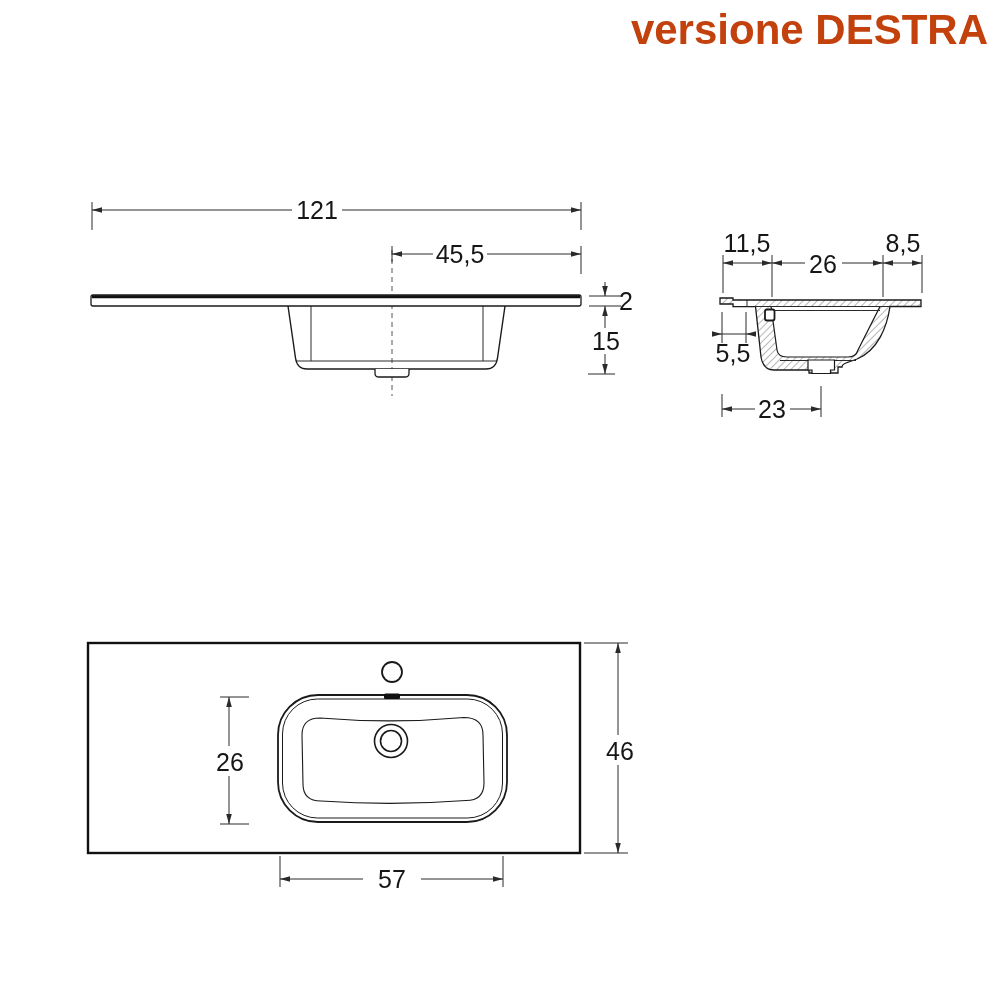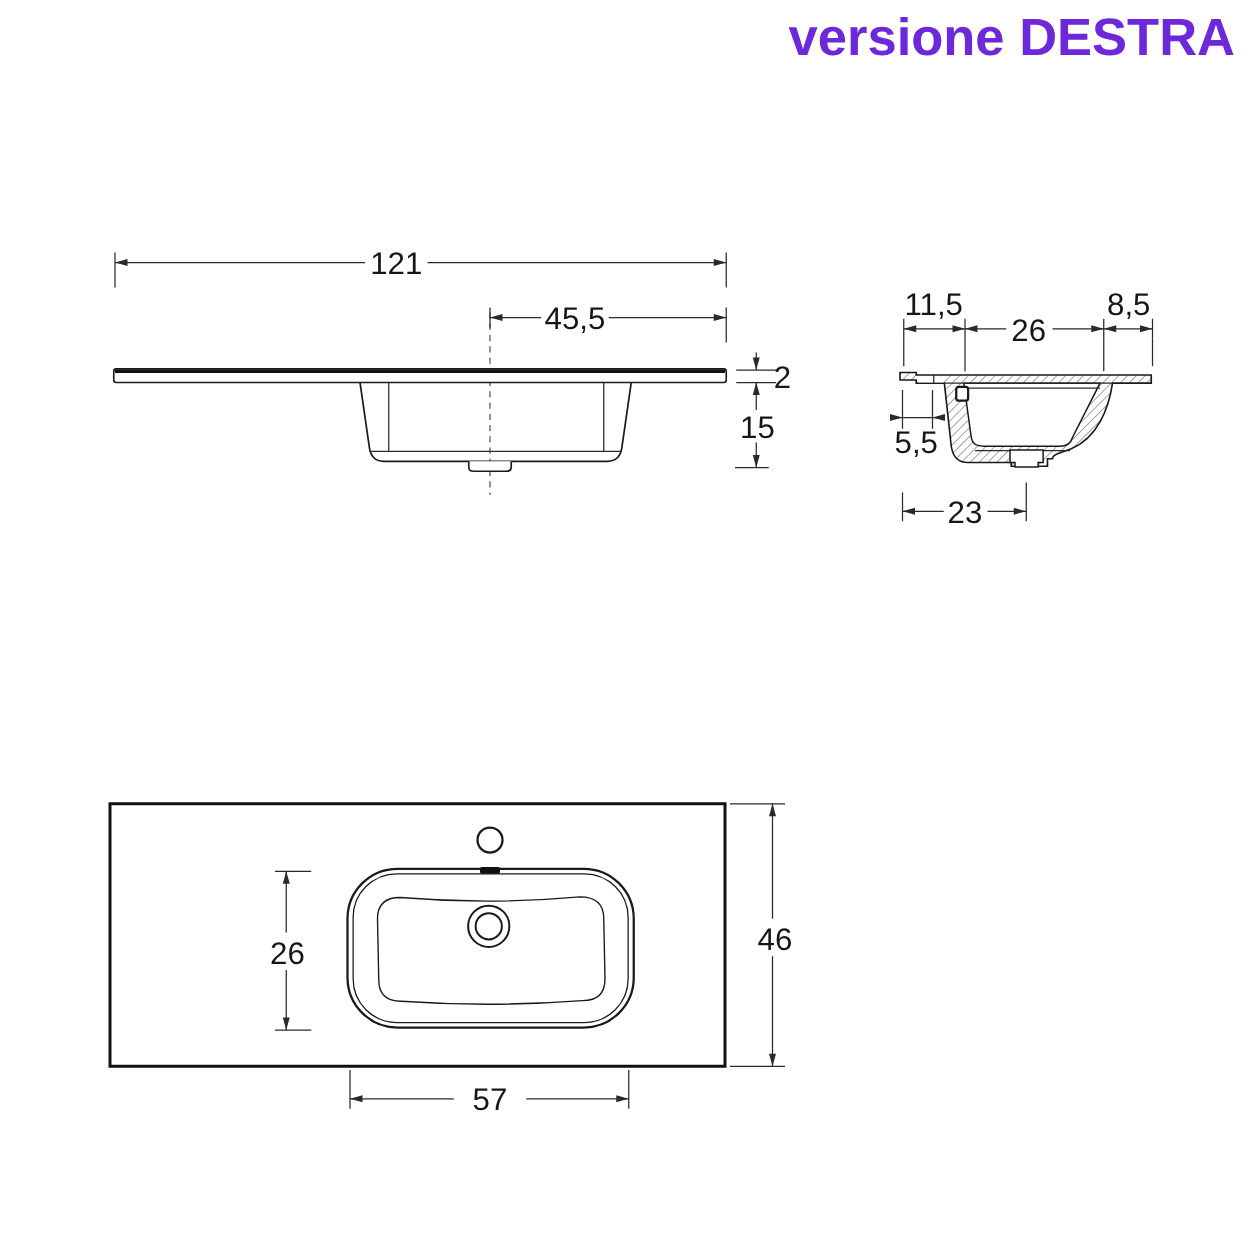--- a/index.html
+++ b/index.html
@@ -1,19 +1,19 @@
 <!DOCTYPE html>
 <html><head>
 <meta charset="utf-8">
 <style>
   html,body{margin:0;padding:0;background:#fff;width:1000px;height:1000px;overflow:hidden;}
   body{font-family:"Liberation Sans", sans-serif;color:#1a1a1a;position:relative;}
   .title{
     position:absolute;top:6px;right:12px;
-    font-size:42px;font-weight:bold;letter-spacing:0px;color:#6d28d9;
+    font-size:42px;font-weight:bold;letter-spacing:0px;color:#c2410c;
     font-family:"Liberation Sans", sans-serif;white-space:nowrap;
   }
   svg{position:absolute;left:0;top:0;}
   text{font-family:"Liberation Sans", sans-serif;font-size:25px;fill:#161616;}
   .lab{text-anchor:middle;}
   .thin{stroke:#2a2a2a;stroke-width:1;fill:none;}
   .draw{stroke:#1a1a1a;stroke-width:1.4;fill:none;}
   .arr{fill:#2a2a2a;stroke:none;}
   .bg{fill:#ffffff;stroke:none;}
 </style>

